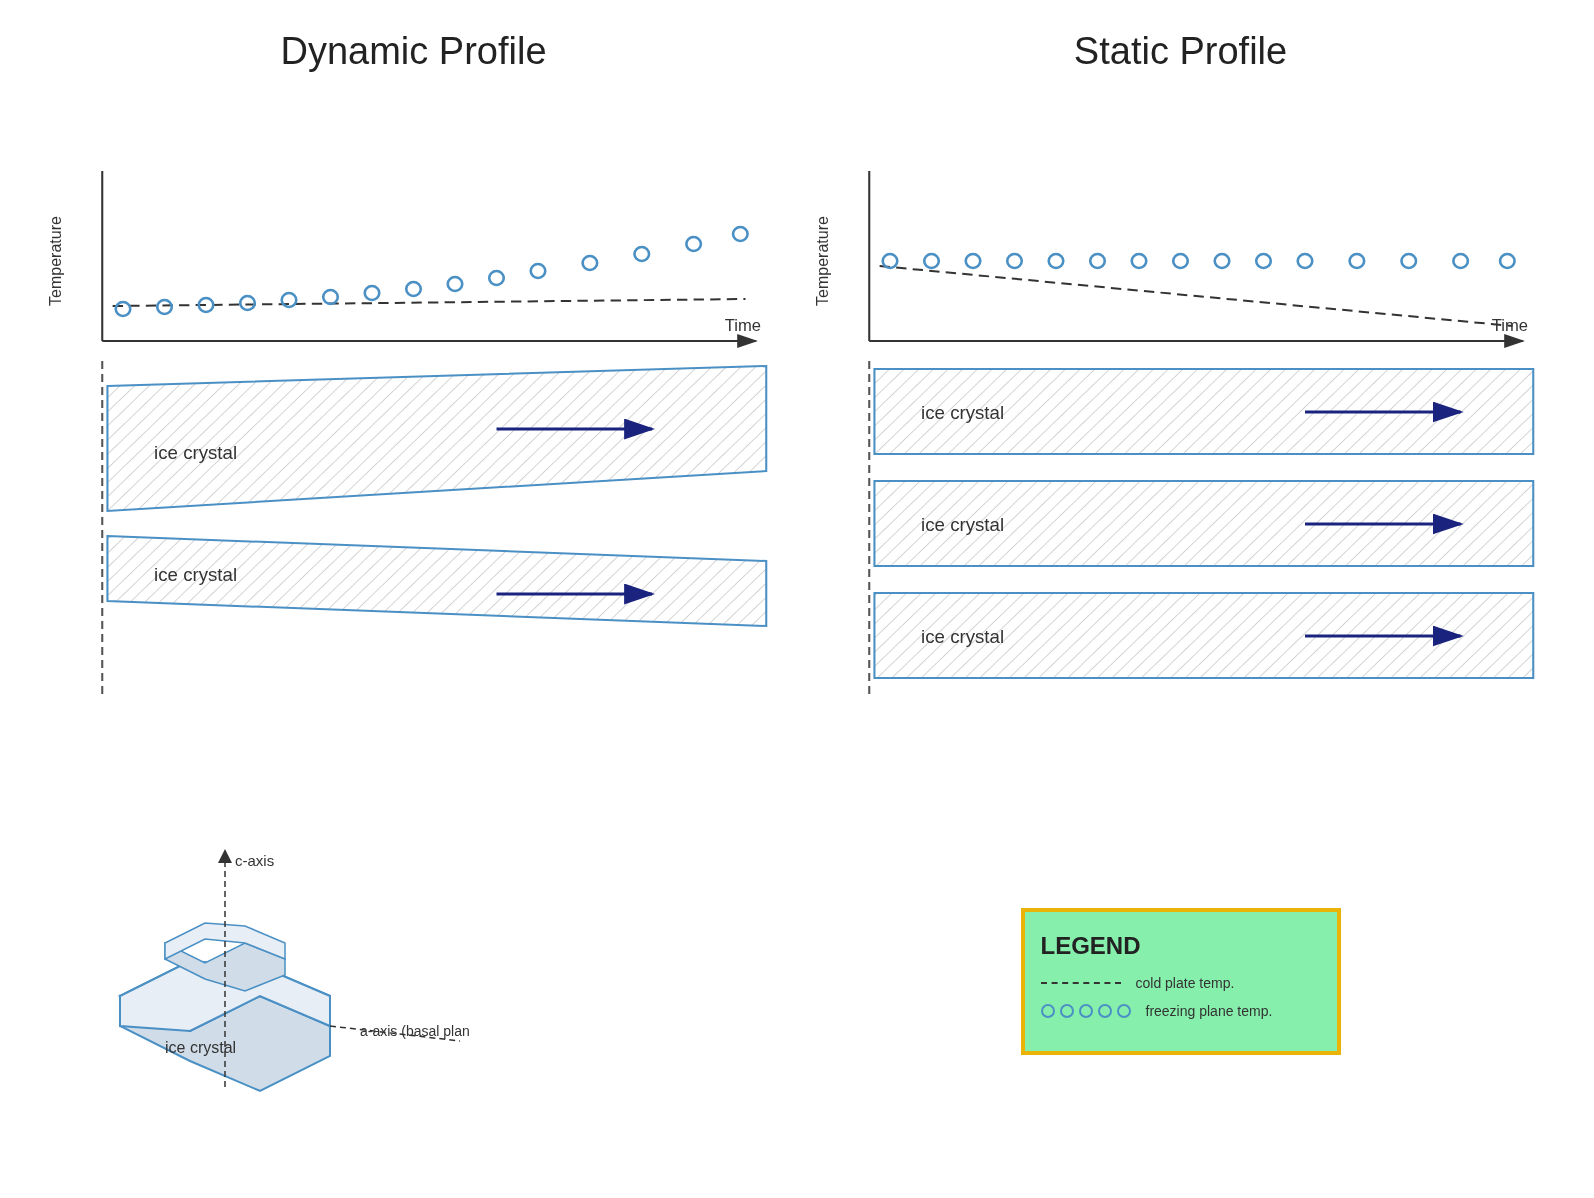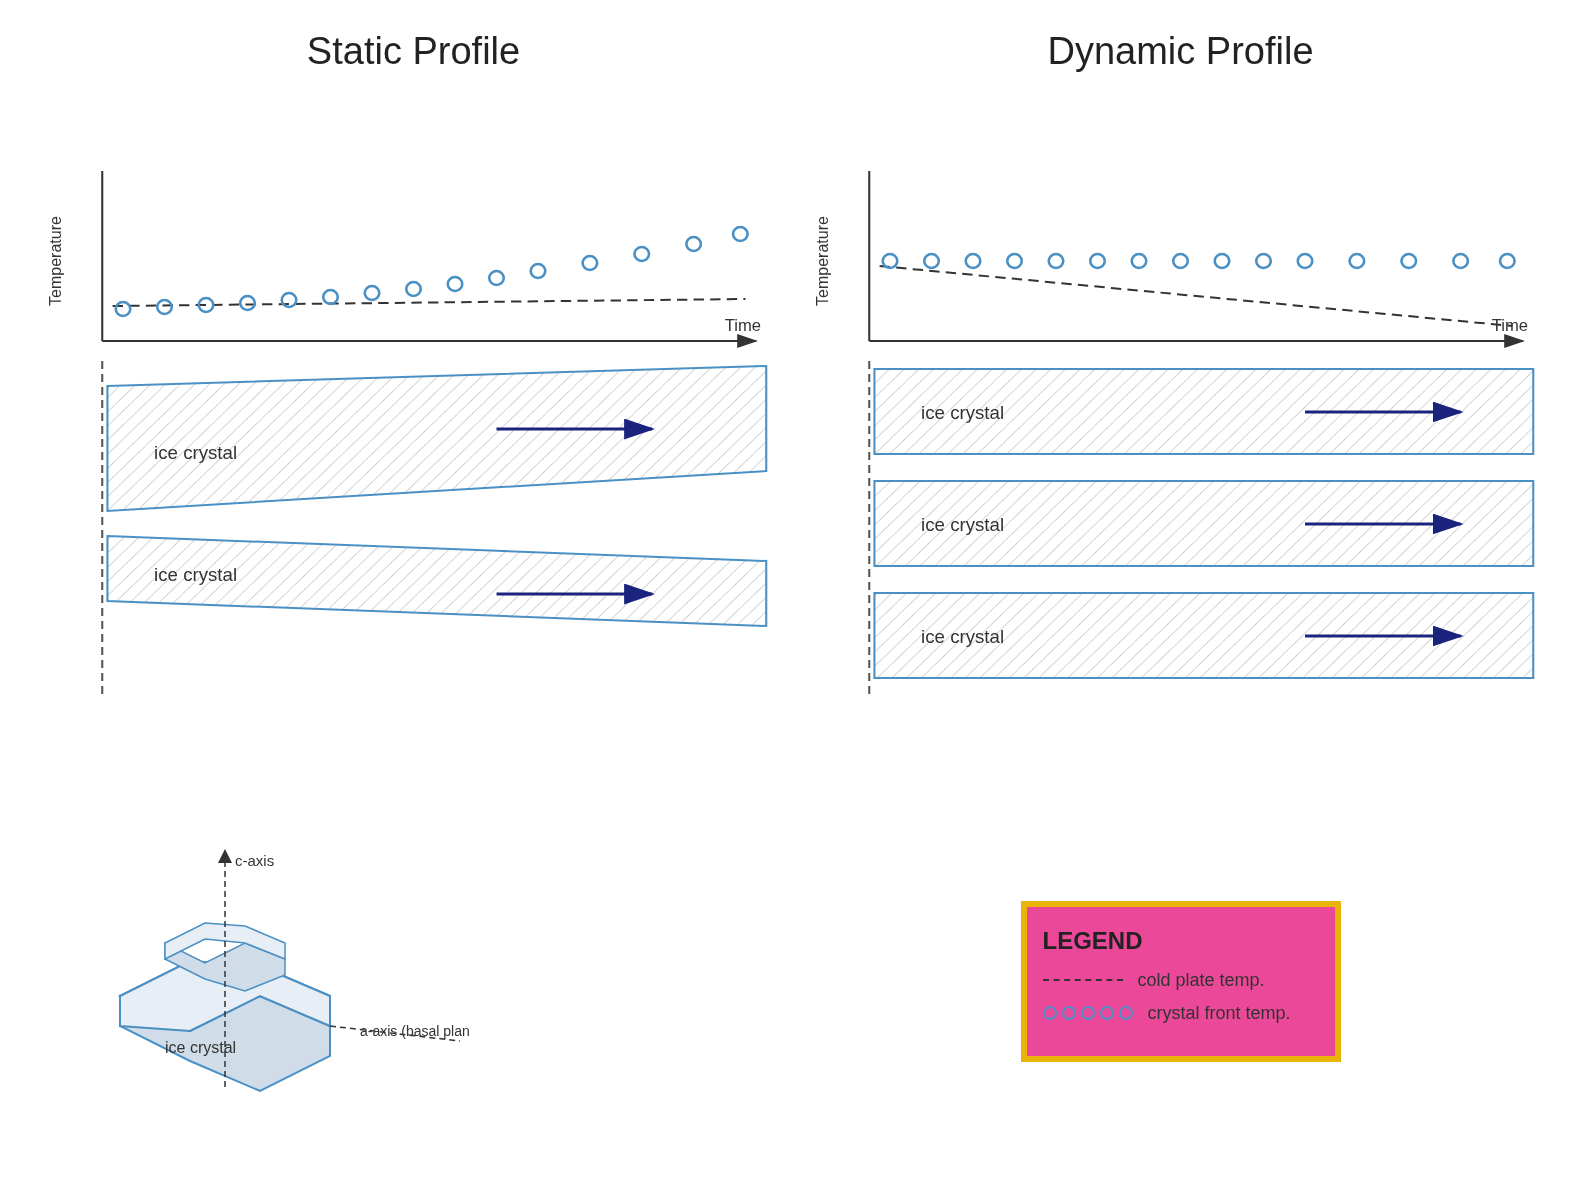--- a/index.html
+++ b/index.html
@@ -6,39 +6,39 @@
     body {
       width: 1594px;
       height: 1198px;
       background: #fff;
       font-family: Arial, sans-serif;
       overflow: hidden;
       position: relative;
     }
 
     .legend-box {
-      border: 6px solid #eab308;
+      border: 4px solid #eab308;
       padding: 20px 16px;
       min-width: 320px;
-      background: #ec4899;
+      background: #86efac;
     }
 
     .legend-title {
       font-size: 24px;
       font-weight: bold;
       color: #222;
       margin-bottom: 15px;
     }
 
     .legend-item {
       display: flex;
       align-items: center;
       gap: 15px;
       margin-bottom: 12px;
-      font-size: 18px;
+      font-size: 14px;
       color: #333;
     }
 
     .legend-dashed-line {
       width: 80px;
       border-top: 2.5px dashed #333;
       flex-shrink: 0;
     }
 
     .legend-circles {
@@ -55,24 +55,24 @@
       border: 2px solid #4a90c4;
       background: transparent;
     }
   </style>
 </head>
 <body>
 
 <div style="display: grid; grid-template-columns: 1fr 1fr; grid-template-rows: auto auto auto; width:1594px; height:1198px; padding: 20px 30px; background:#fff;">
 
   <div style="text-align:center; padding: 10px 0 5px 0;">
+    <span style="font-size:38px; font-weight:normal; color:#222;">Dynamic Profile</span>
+  </div>
+  <div style="text-align:center; padding: 10px 0 5px 0;">
     <span style="font-size:38px; font-weight:normal; color:#222;">Static Profile</span>
-  </div>
-  <div style="text-align:center; padding: 10px 0 5px 0;">
-    <span style="font-size:38px; font-weight:normal; color:#222;">Dynamic Profile</span>
   </div>
 
   <div style="position:relative; height:560px; margin: 0 10px;">
     <svg width="100%" height="100%" viewBox="0 0 720 560" preserveAspectRatio="none">
       <defs>
         <pattern id="hatch-static" patternUnits="userSpaceOnUse" width="10" height="10" patternTransform="rotate(45)">
           <line x1="0" y1="0" x2="0" y2="10" stroke="#aaa" stroke-width="1"></line>
         </pattern>
         <marker id="arrow-static" markerWidth="10" markerHeight="7" refX="9" refY="3.5" orient="auto">
           <polygon points="0 0, 10 3.5, 0 7" fill="#1a237e"></polygon>
@@ -218,18 +218,18 @@
         <span>cold plate temp.</span>
       </div>
       <div class="legend-item">
         <div class="legend-circles">
           <div class="legend-circle"></div>
           <div class="legend-circle"></div>
           <div class="legend-circle"></div>
           <div class="legend-circle"></div>
           <div class="legend-circle"></div>
         </div>
-        <span>crystal front temp.</span>
+        <span>freezing plane temp.</span>
       </div>
     </div>
   </div>
 
 </div>
 
 </body></html>

